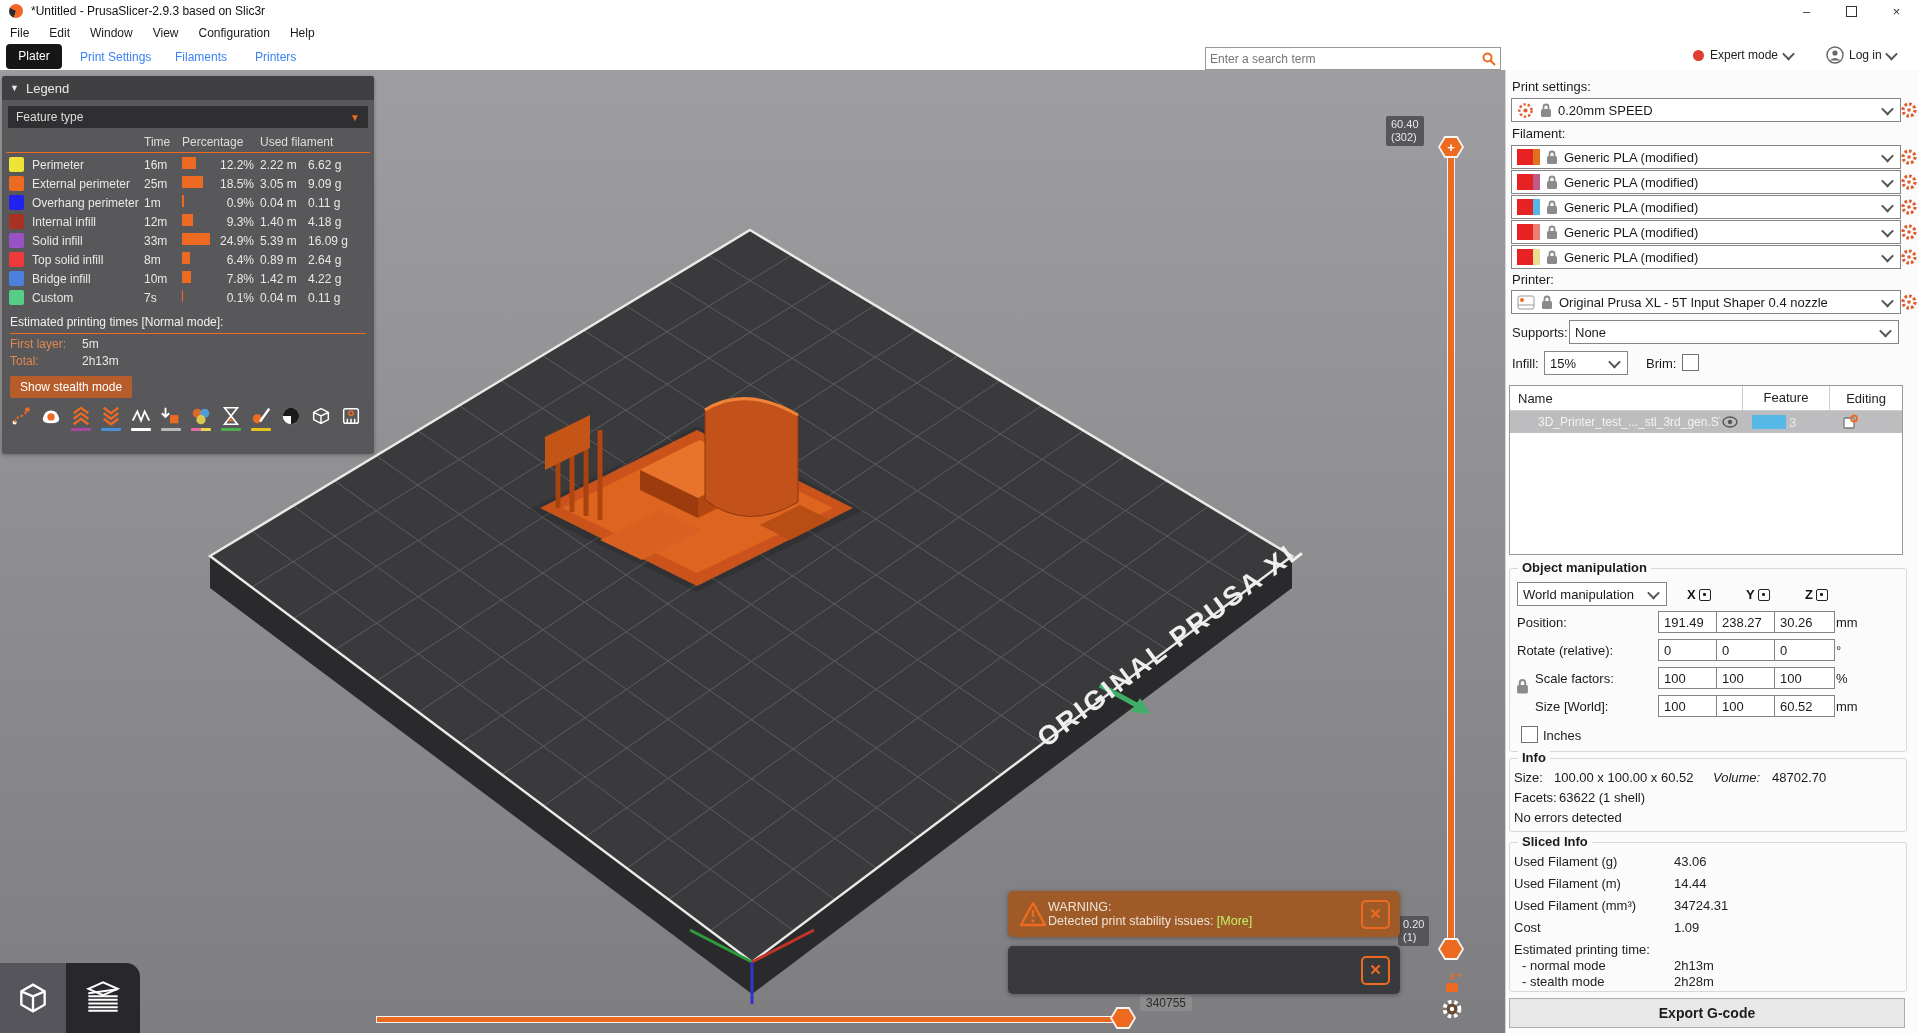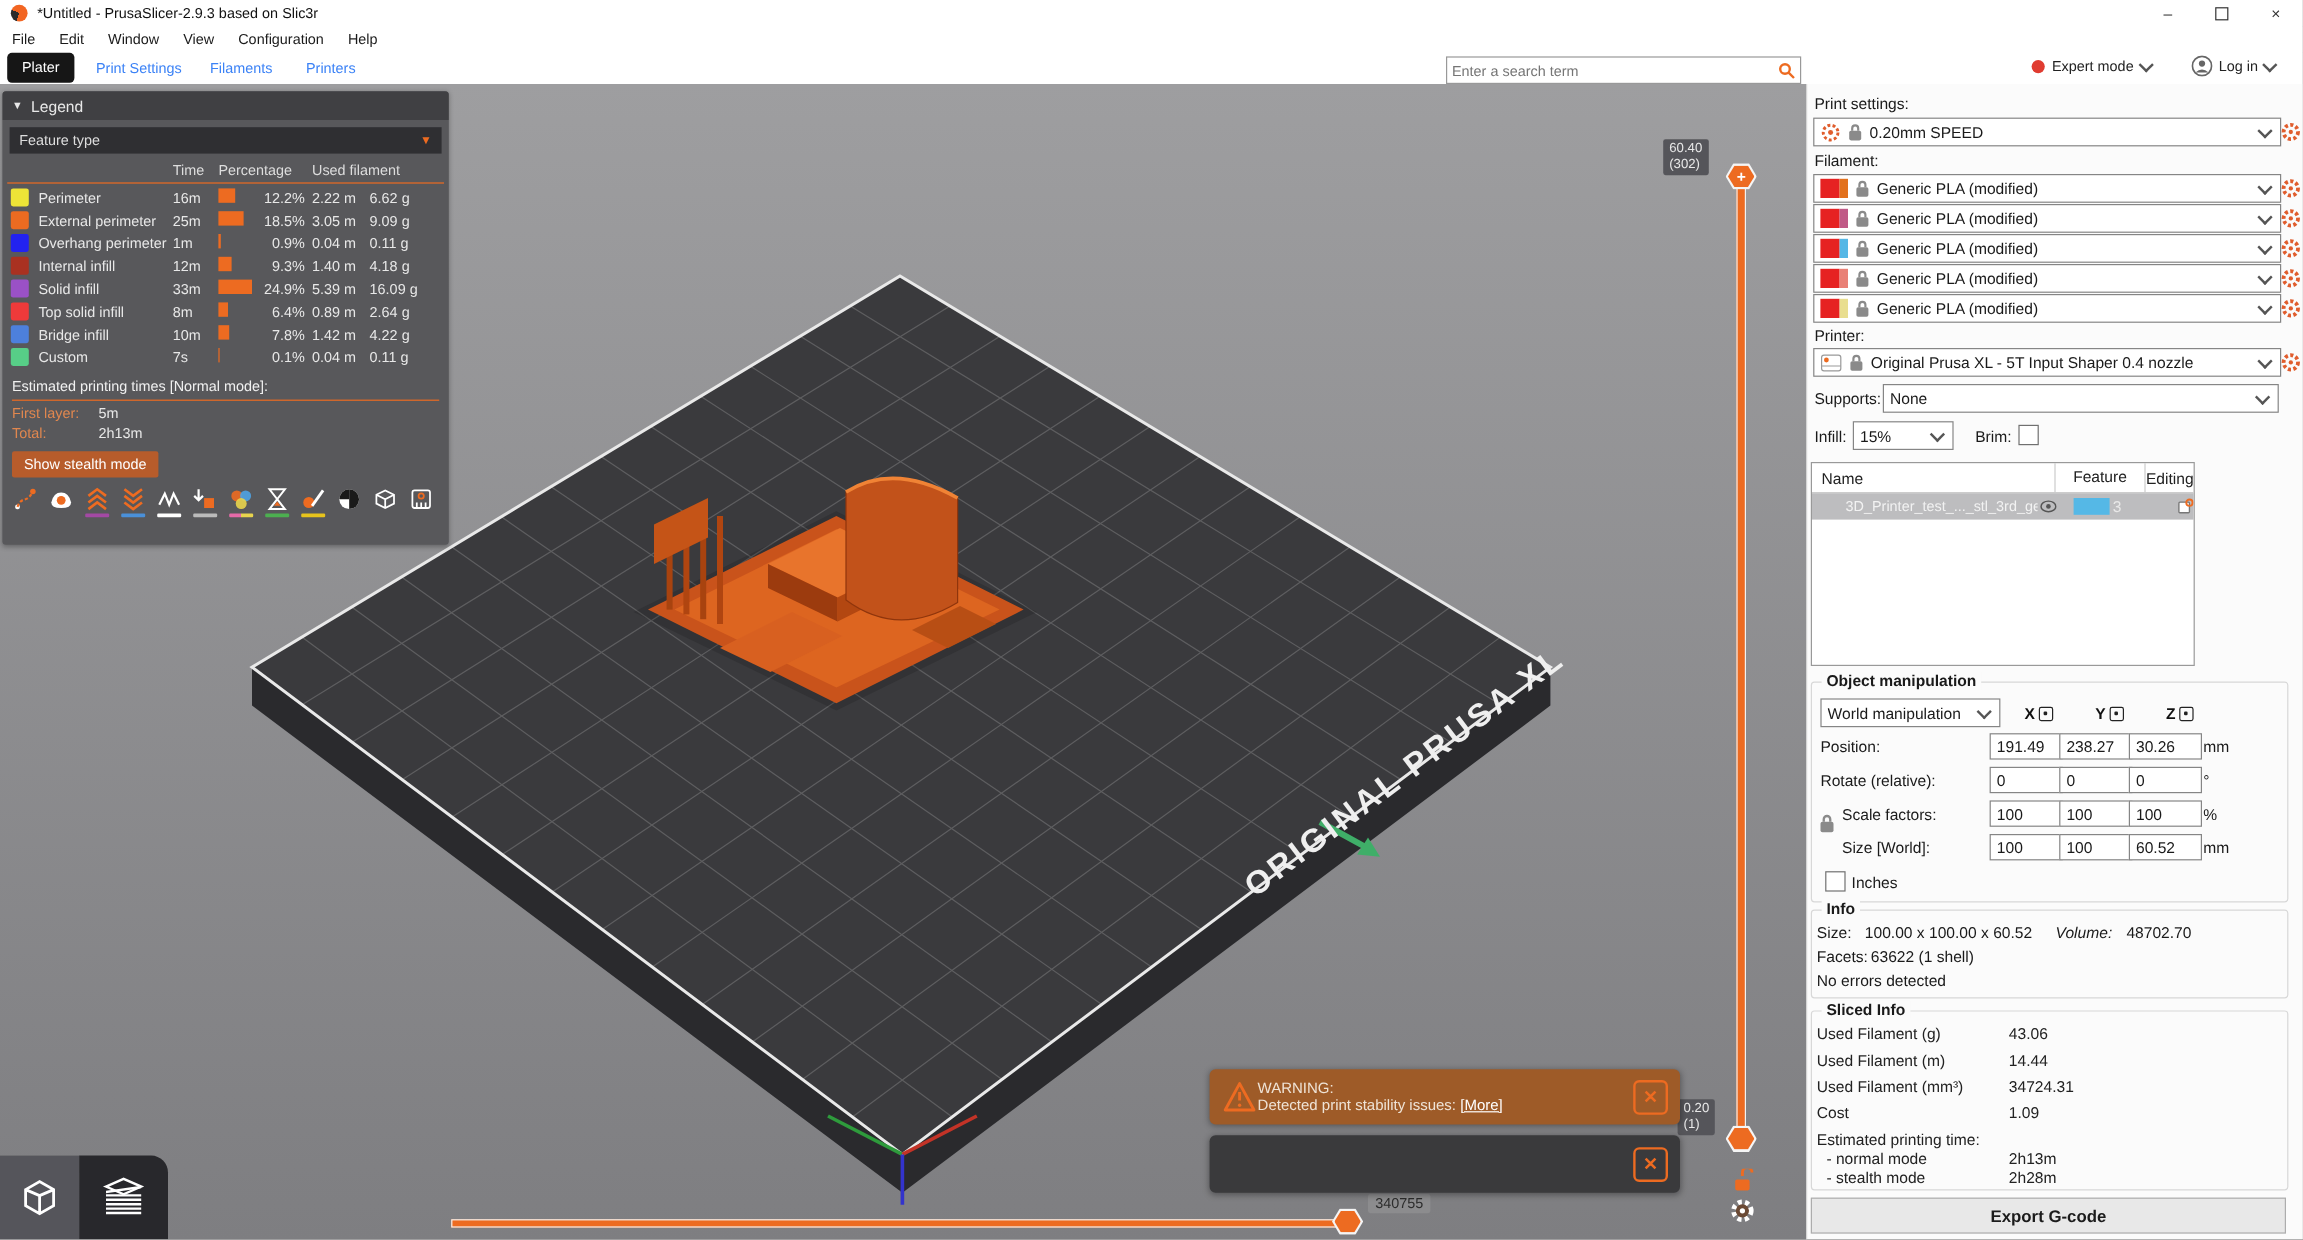--- a/index.html
+++ b/index.html
@@ -65,38 +65,38 @@
   .tool{background:#55555A;color:#E8E8E8;border-radius:2px;font-size:11px;padding:2px 5px;line-height:13px;}
   .htrack{left:376px;top:946px;width:748px;height:5px;background:#ED6B21;border:1px solid #F2F2F2;}
 
   
   .notif{border-radius:5px;color:#EFE3D6;display:flex;align-items:center;padding:0 10px;gap:0;
          font-size:12.5px;box-shadow:0 1px 5px rgba(0,0,0,.35);}
   .nwarn{left:1008px;top:821px;width:372px;height:46px;background:#9E5B28;}
   .ninfo{left:1008px;top:876px;width:372px;height:48px;background:#3A3A3C;color:#D8D8D8;}
   .nclose{margin-left:auto;width:25px;height:25px;border:2px solid #ED6B21;border-radius:5px;
           color:#ED6B21;font-weight:bold;font-size:15px;display:flex;align-items:center;justify-content:center;}
-  .nlink{color:#ffffff;text-decoration:underline;}
+  .nlink{color:#bef264;}
 
   
   .vb1{left:0px;top:893px;width:66px;height:70px;background:#55555B;display:flex;align-items:center;justify-content:center;}
   .vb2{left:66px;top:893px;width:74px;height:70px;background:#28282C;border-top-right-radius:14px;
        display:flex;align-items:center;justify-content:center;}
 
   
   .side{left:1505px;top:70px;width:414px;height:963px;background:#FBFBFB;border-left:1px solid #D5D5D5;font-size:13px;padding-left:36px;}
   .slbl{position:absolute;color:#1a1a1a;}
   .dd{position:absolute;height:24px;border:1px solid #858585;background:#fff;display:flex;
       align-items:center;gap:6px;padding:0 8px 0 5px;box-sizing:border-box;}
   .dd .txt{flex:1;white-space:nowrap;overflow:hidden;color:#1a1a1a;}
   .fsw{width:16px;height:16px;background:#E62222;}
   .fsw2{width:7px;height:16px;}
   .gearpos{position:absolute;width:18px;height:18px;}
   .cb{position:absolute;width:15px;height:15px;border:1px solid #707070;background:#fff;}
-  .otable{position:absolute;left:3px;top:315px;width:320px;height:170px;border:1px solid #999;background:#fff;box-sizing:border-box;}
+  .otable{position:absolute;left:3px;top:315px;width:394px;height:170px;border:1px solid #999;background:#fff;box-sizing:border-box;}
   .othead{height:24px;border-bottom:1px solid #ccc;display:flex;align-items:center;}
   .otrow{height:22px;background:#BDBDBF;display:flex;align-items:center;color:#F2F2F2;}
   .group{position:absolute;border:1px solid #D8D8D8;border-radius:3px;}
   .glegend{position:absolute;top:-9px;left:8px;background:#FBFBFB;padding:0 4px;font-weight:bold;color:#1a1a1a;}
   .inp{position:absolute;width:54px;height:20px;border:1px solid #858585;background:#fff;
        display:flex;align-items:center;padding-left:5px;color:#1a1a1a;}
   .axhdr{position:absolute;font-weight:bold;display:flex;gap:3px;align-items:center;color:#111;}
   .axbox{width:10px;height:10px;border:1.5px solid #222;border-radius:2px;display:flex;align-items:center;justify-content:center;}
   .axdot{width:3px;height:3px;background:#222;border-radius:1px;}
   .exportbtn{position:absolute;left:3px;top:928px;width:396px;height:30px;background:#E8E8E8;

